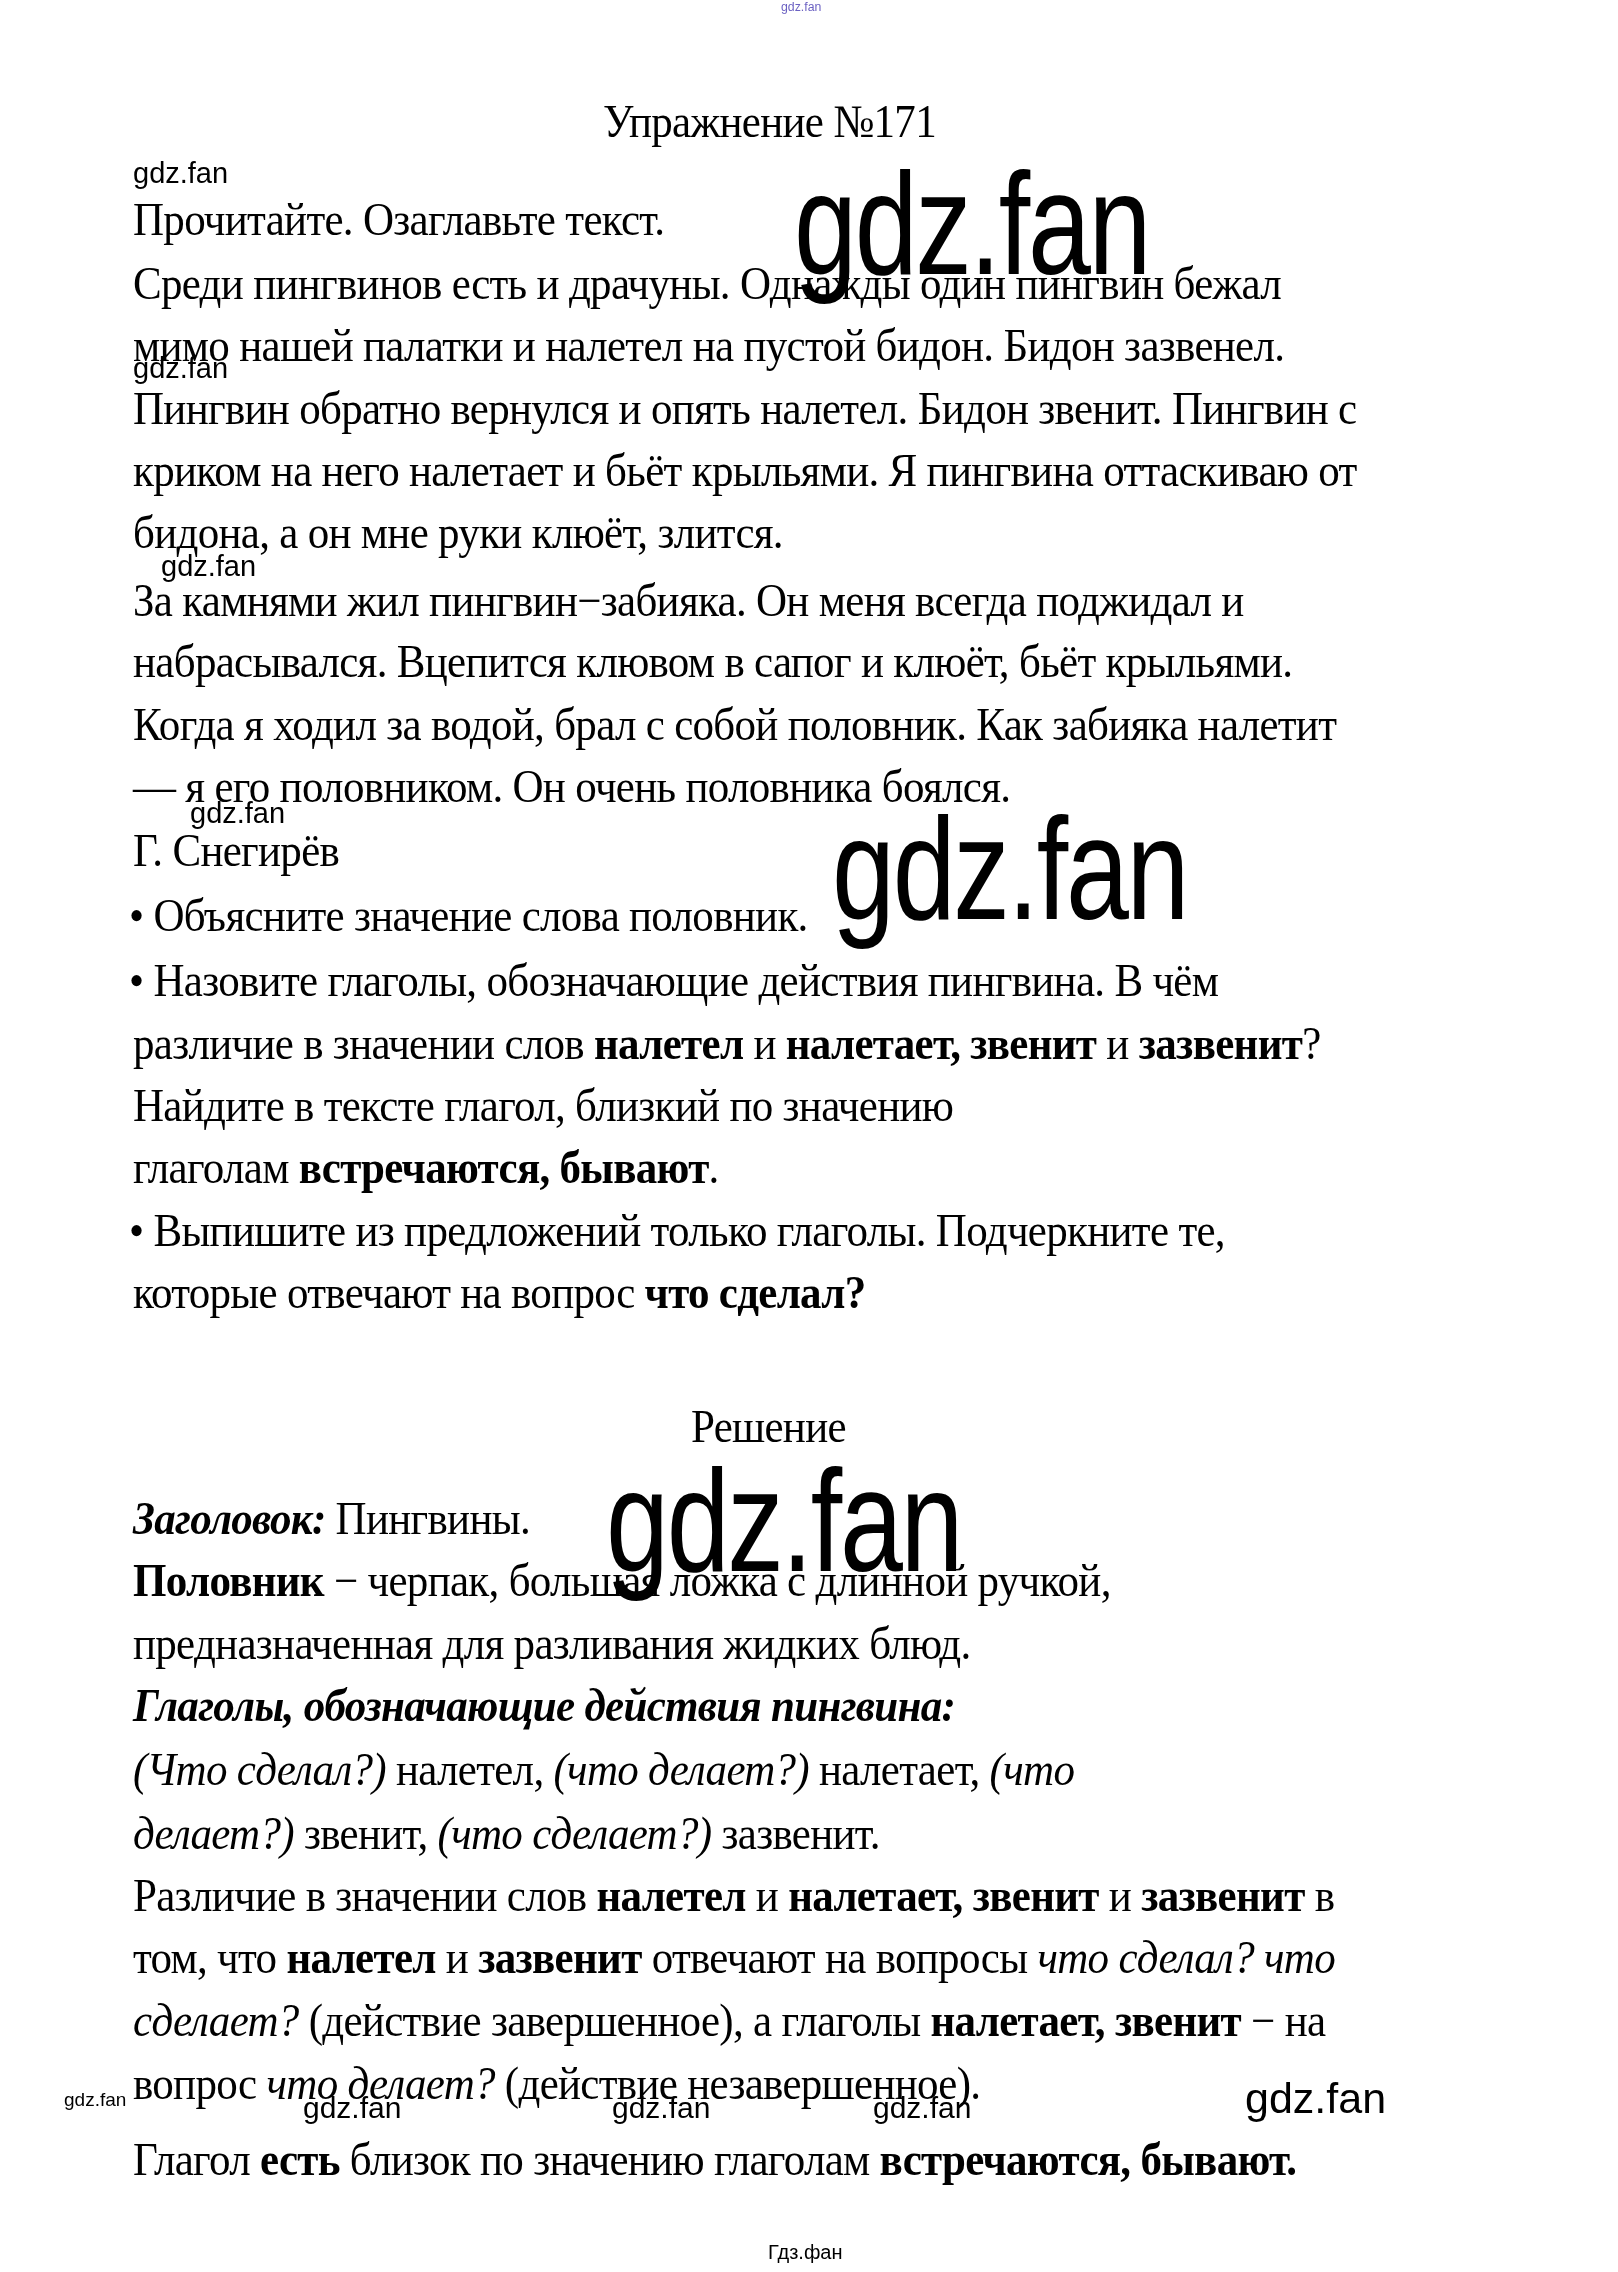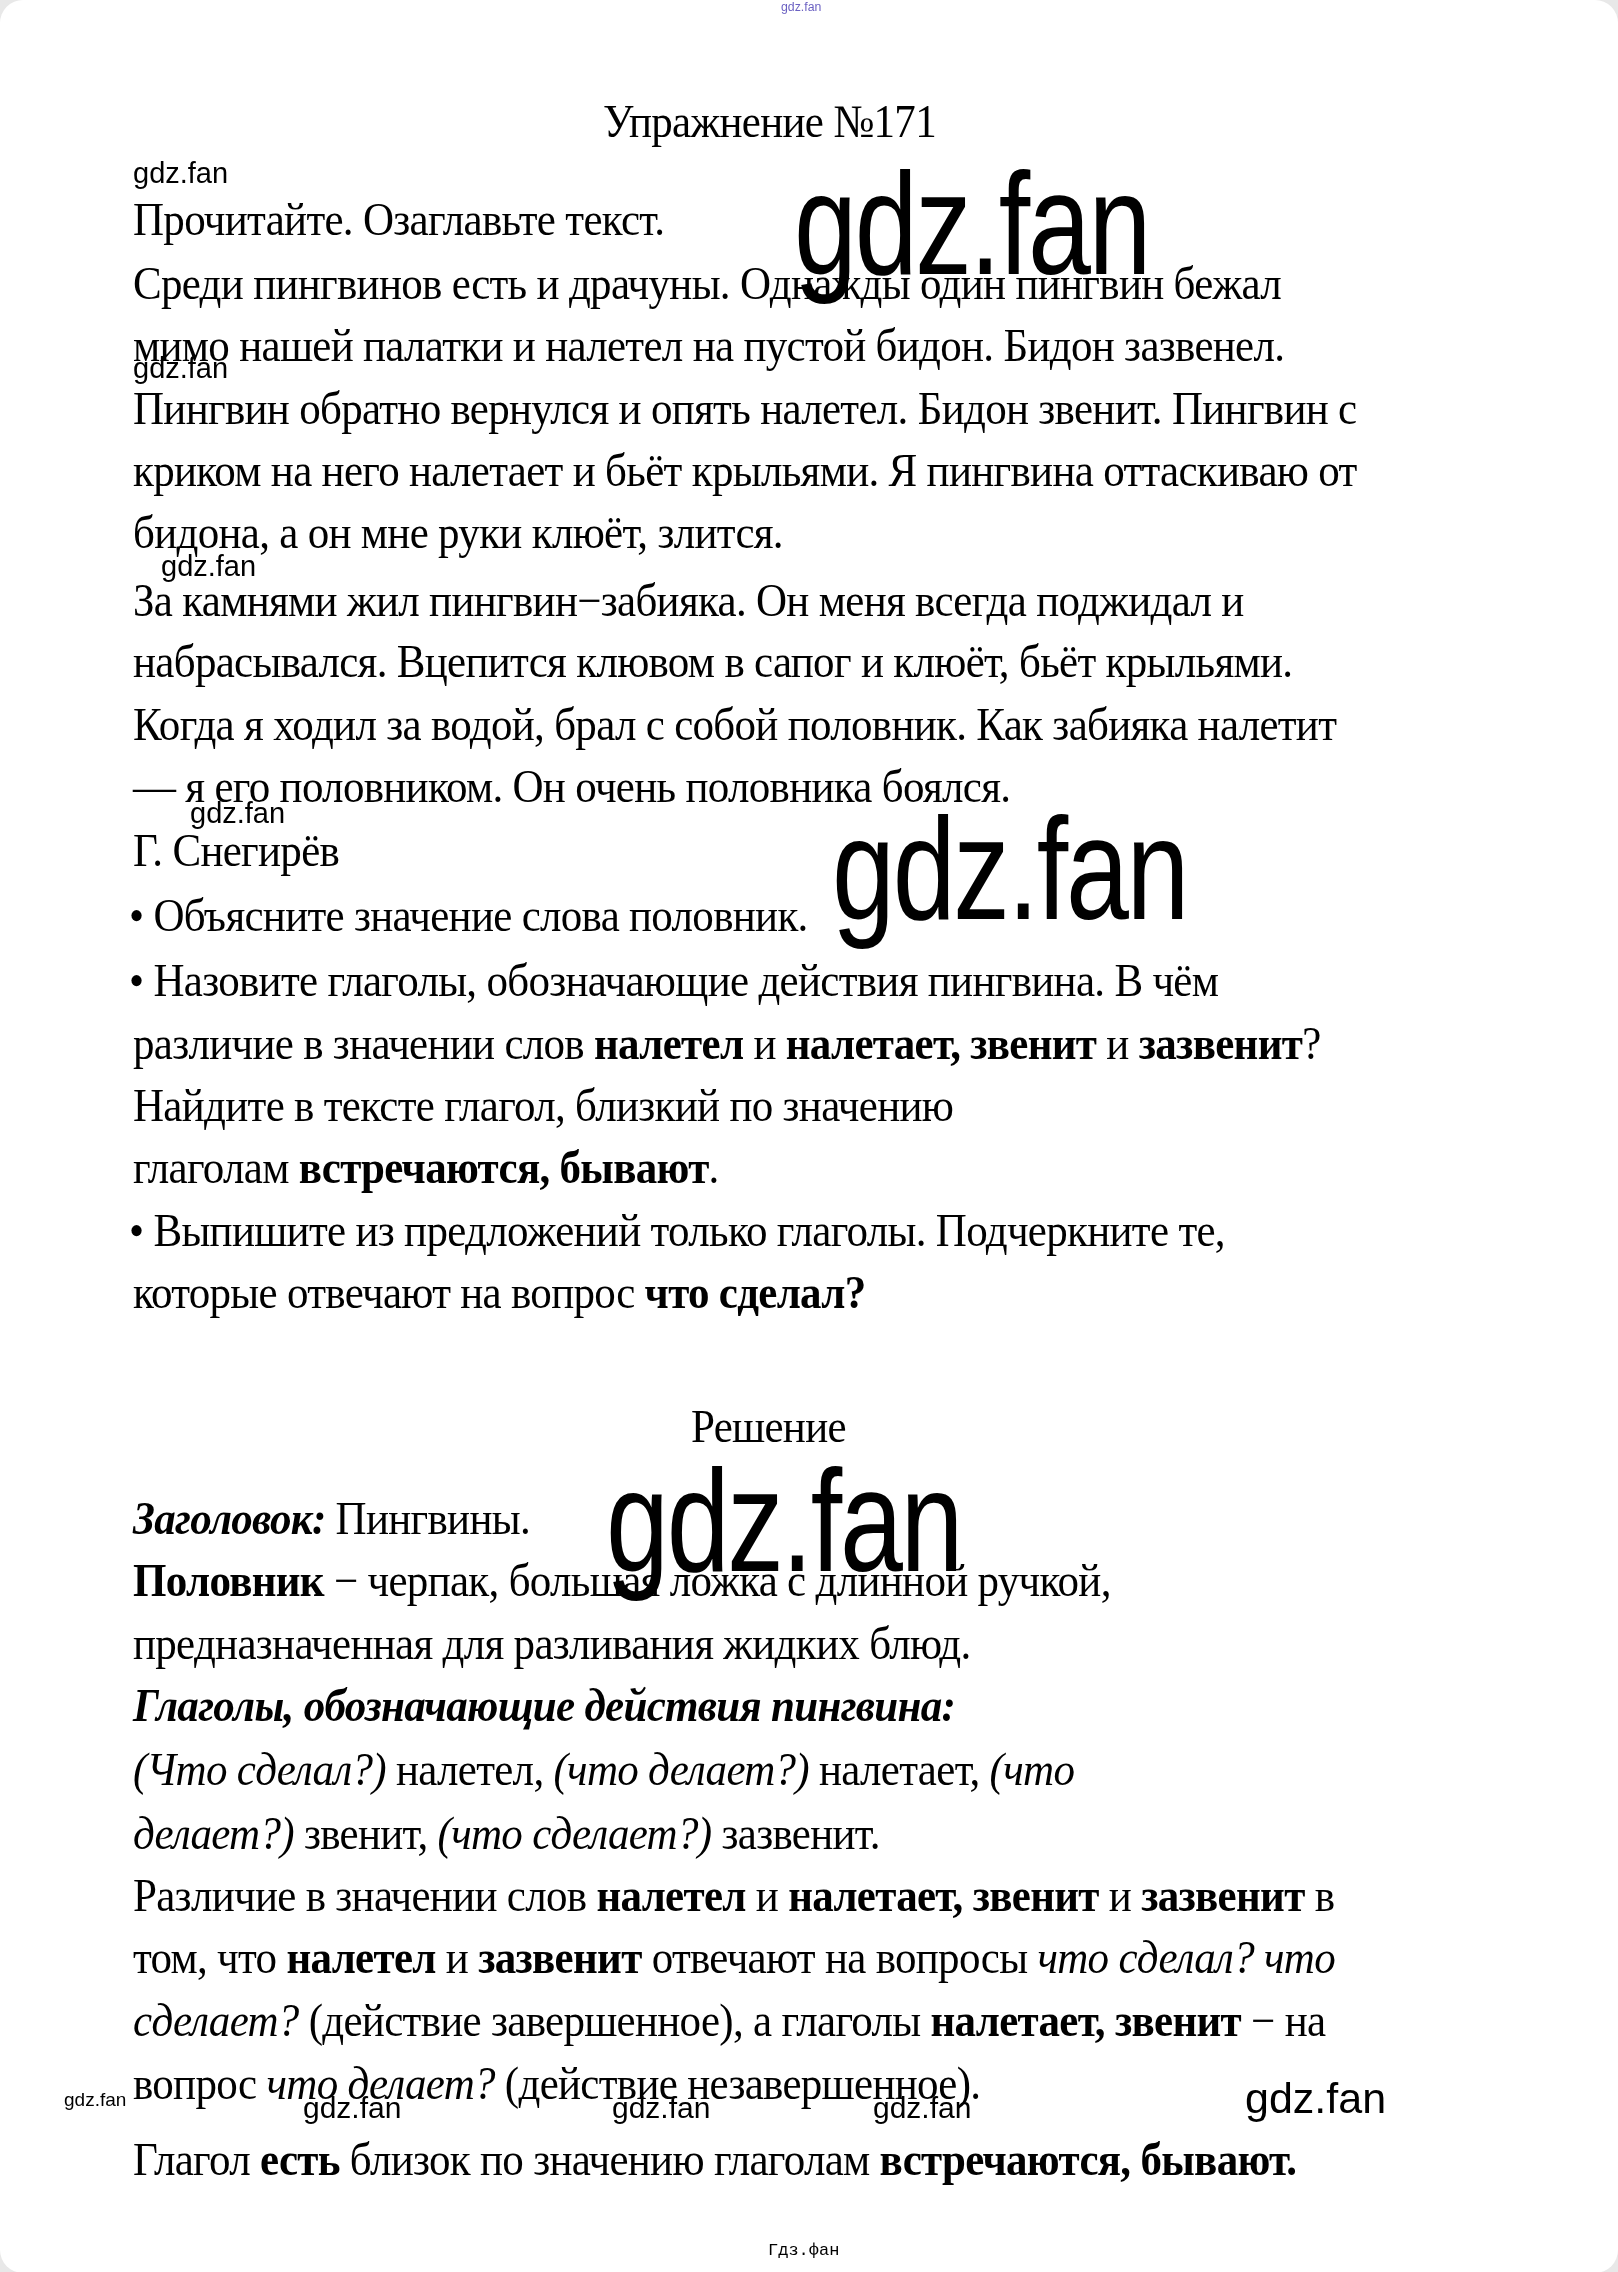--- a/index.html
+++ b/index.html
@@ -4,21 +4,20 @@
 <style>
   html,body{margin:0;padding:0;background:#e8e8e8;}
   .page{
     position:relative;
     width:1618px;
     height:2273px;
     background:#ffffff;
     overflow:hidden;
     font-family:"Liberation Serif", serif;
     color:#000000;
-    border-radius:23px;
   }
   .line{
     position:absolute;
     font-size:43px;
     line-height:1;
     letter-spacing:-0.7px;
     white-space:pre;
     transform:scale(1.0,1.08);
     transform-origin:left top;
   }
@@ -38,22 +37,22 @@
     transform-origin:left top;
   }
   .wm-top-blue{
     position:absolute;
     font-family:"Liberation Sans", sans-serif;
     line-height:1;
     opacity:0.85;
   }
   .footer{
     position:absolute;
-    font-family:Liberation Mono, monospace;
-    font-size:17px;
+    font-family:Liberation Sans, sans-serif;
+    font-size:20px;
     line-height:1;
     text-align:center;
   }
 </style>
 </head>
 <body>
 
 <div class="page" id="page">
   <div class="wm-top-blue" style="left: 781px; top: 1.4px; font-size: 12.3px; color: rgb(82, 70, 184);">gdz.fan</div>
   <div class="footer" style="left: 768px; top: 2242px;">Гдз.фан</div>

